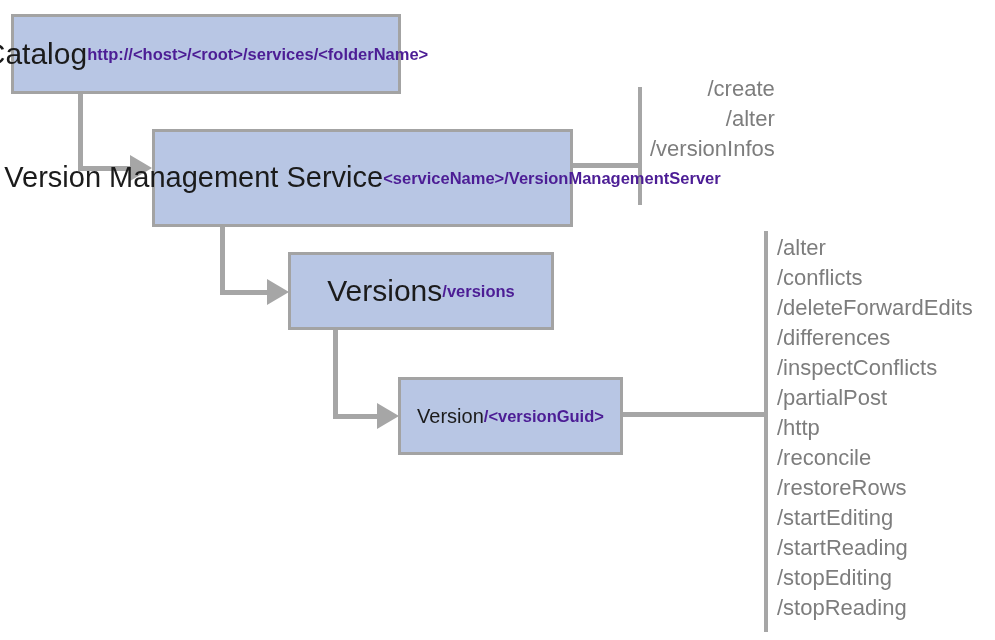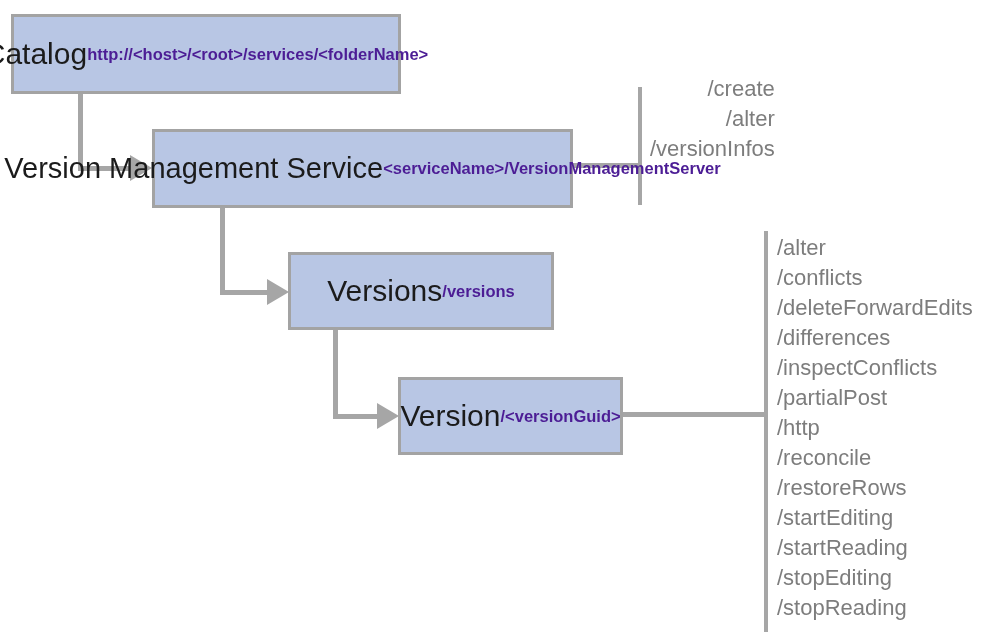--- a/index.html
+++ b/index.html
@@ -36,21 +36,21 @@
   }
   .node-subtitle {
     color: #4c1d95;
     font-size: 16.5px;
     font-weight: bold;
     line-height: 1.25;
     white-space: nowrap;
   }
 
   #node-catalog  { left: 11px;  top: 14px;  width: 390px; height: 80px; }
-  #node-vms      { left: 152px; top: 129px; width: 421px; height: 79px; }
+  #node-vms      { left: 152px; top: 129px; width: 421px; height: 98px; }
   #node-versions { left: 288px; top: 252px; width: 266px; height: 78px; }
   #node-version  { left: 398px; top: 377px; width: 225px; height: 78px; }
 
   
   .line {
     position: absolute;
     background: #a6a6a6;
   }
   .arrow-right {
     position: absolute;
@@ -127,21 +127,21 @@
     <div class="node-title">Version Management Service</div>
     <div class="node-subtitle">&lt;serviceName&gt;/VersionManagementServer</div>
   </div>
 
   <div class="node" id="node-versions">
     <div class="node-title" style="font-size:30px">Versions</div>
     <div class="node-subtitle">/versions</div>
   </div>
 
   <div class="node" id="node-version">
-    <div class="node-title" style="font-size:30px">Version</div>
+    <div class="node-title" style="font-size:20px">Version</div>
     <div class="node-subtitle">/&lt;versionGuid&gt;</div>
   </div>
 
   <div class="ops-list" id="ops-vms">
     <div class="ops-item">/create</div>
     <div class="ops-item">/alter</div>
     <div class="ops-item">/versionInfos</div>
   </div>
 
   <div class="ops-list" id="ops-version">

